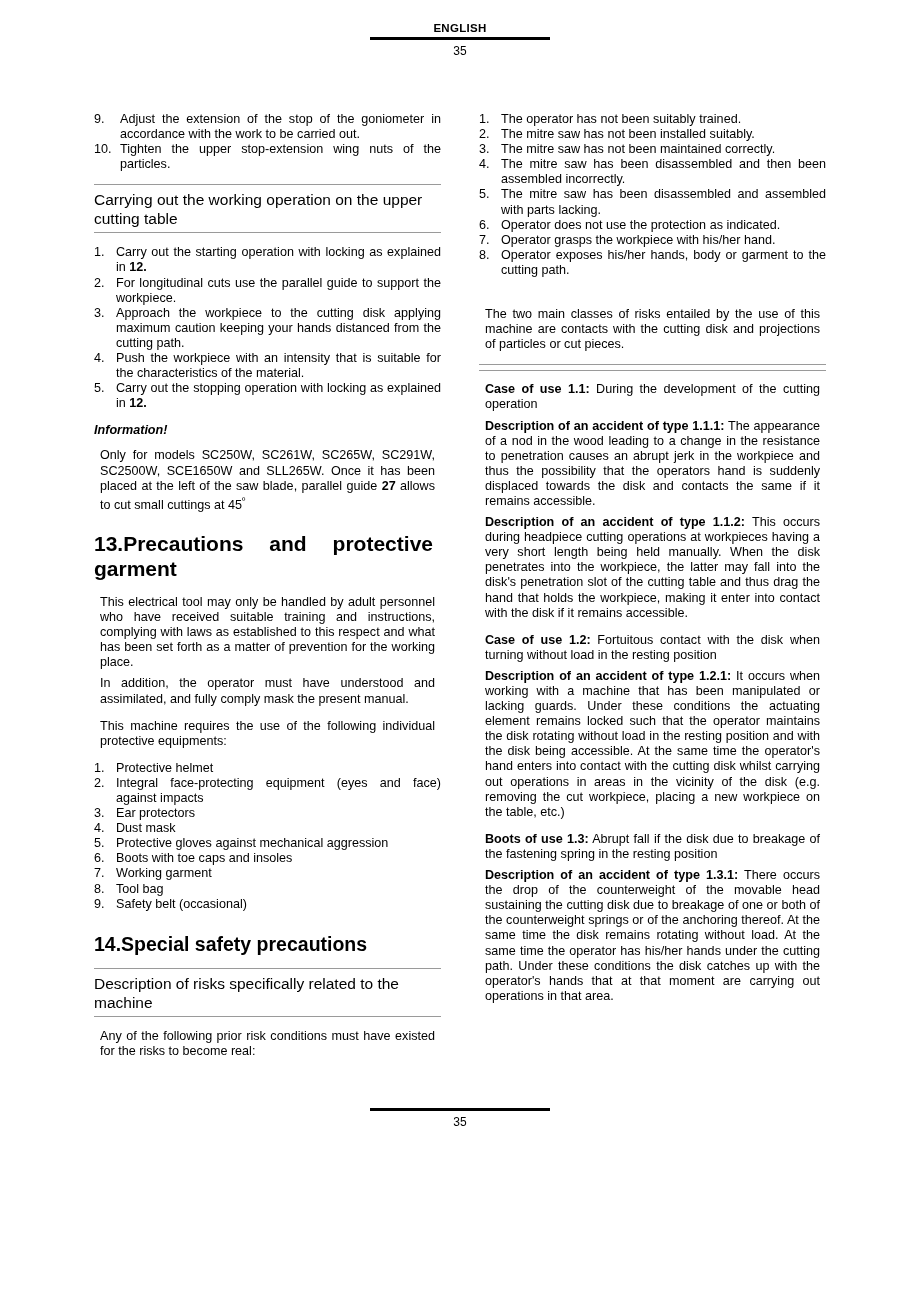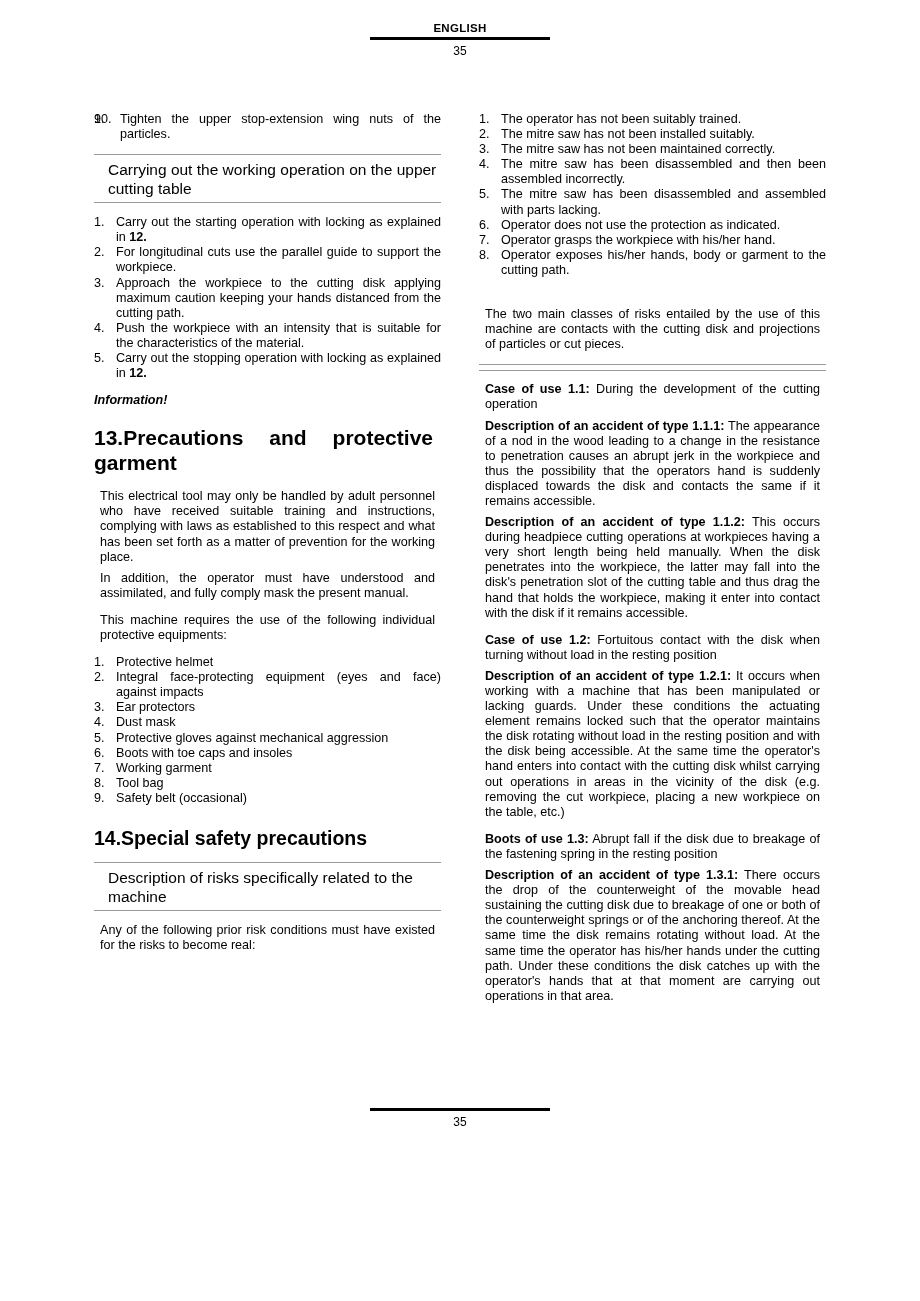--- a/index.html
+++ b/index.html
@@ -102,21 +102,20 @@
   .sec-head .rule-top {
     height: 1px; background: #9a9a9a; margin-bottom: 5px;
   }
   .sec-head .rule-bot {
     height: 1px; background: #9a9a9a; margin-top: 4px;
   }
   .sec-head .txt {
     font-size: 15.5px;
     line-height: 19px;
     font-weight: normal;
-    margin-left: 14px;
   }
 
   
   .chapter {
     font-size: 21px;
     font-weight: bold;
     line-height: 25px;
     margin: 18px 8px 14px 0;
     text-align: justify;
   }
@@ -156,20 +155,21 @@
     <div class="header-page">35</div>
   </div>
 
   <div class="columns">
 
     <div class="col">
 
       <ol class="numlist wide">
         <li>
           <span class="num">9.</span>
+          <span>Adjust the extension of the stop of the goniometer in accordance with the work to be carried out.</span>
         </li>
         <li>
           <span class="num">10.</span>
           <span>Tighten the upper stop-extension wing nuts of the particles.</span>
         </li>
       </ol>
 
       <div class="sec-head">
         <div class="rule-top"></div>
         <div class="txt">Carrying out the working operation on the upper cutting table</div>
@@ -194,20 +194,21 @@
           <span>Push the workpiece with an intensity that is suitable for the characteristics of the material.</span>
         </li>
         <li>
           <span class="num">5.</span>
           <span>Carry out the stopping operation with locking as explained in </span><span class="bold">12.</span>
         </li>
       </ol>
 
       <div class="info-head">Information!</div>
 
+      <p class="para"><span>Only for models SC250W, SC261W, SC265W, SC291W, SC2500W, SCE1650W and SLL265W. Once it has been placed at the left of the saw blade, parallel guide </span><span class="bold">27</span><span> allows to cut small cuttings at 45</span><span class="sup">º</span></p>
 
       <div class="chapter">13.Precautions and protective garment</div>
 
       <p class="para tight">This electrical tool may only be handled by adult personnel who have received suitable training and instructions, complying with laws as established to this respect and what has been set forth as a matter of prevention for the working place.</p>
       <p class="para">In addition, the operator must have understood and assimilated, and fully comply mask the present manual.</p>
       <p class="para">This machine requires the use of the following individual protective equipments:</p>
 
       <ol class="numlist">
         <li class="nojust">
           <span class="num">1.</span>

